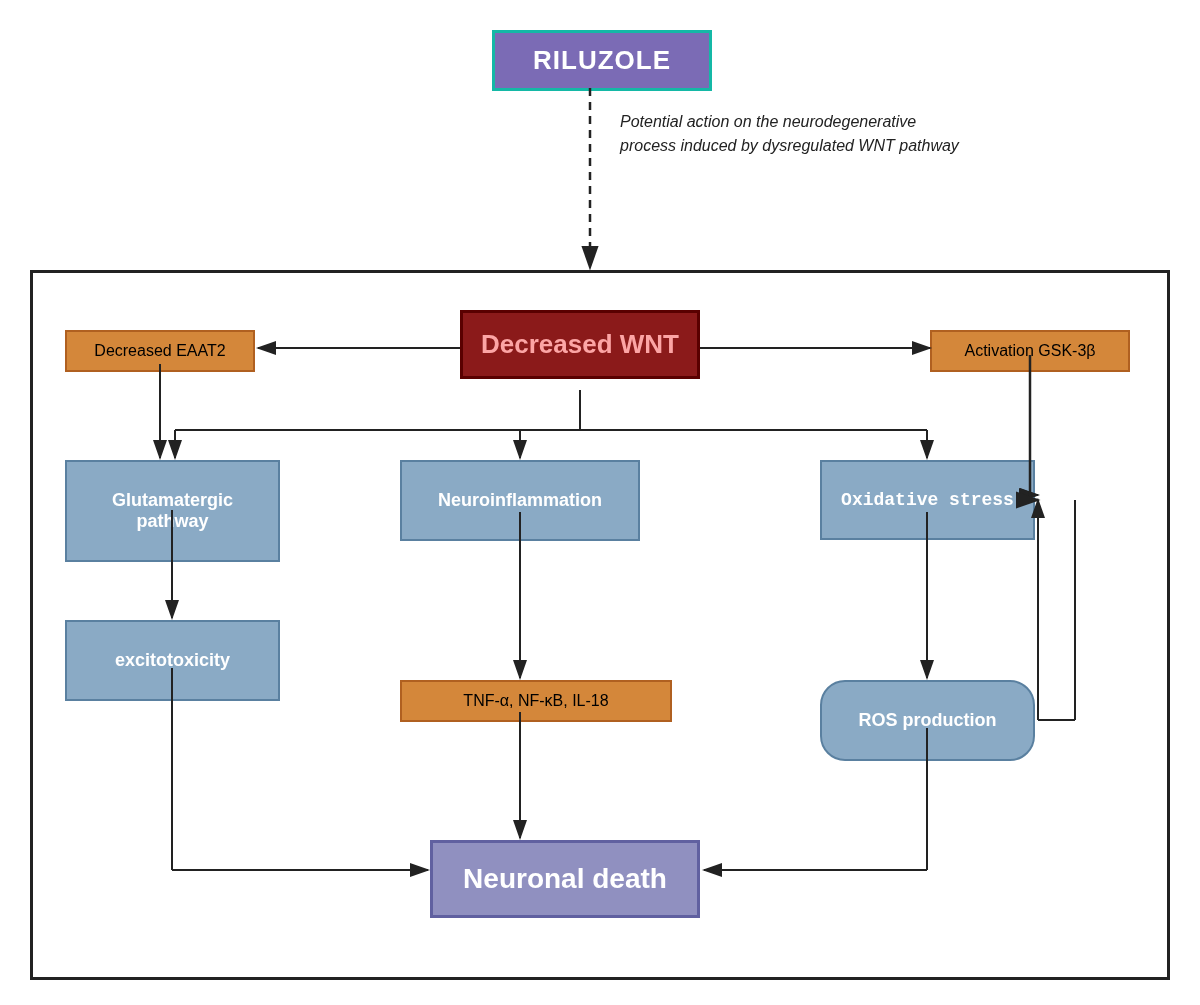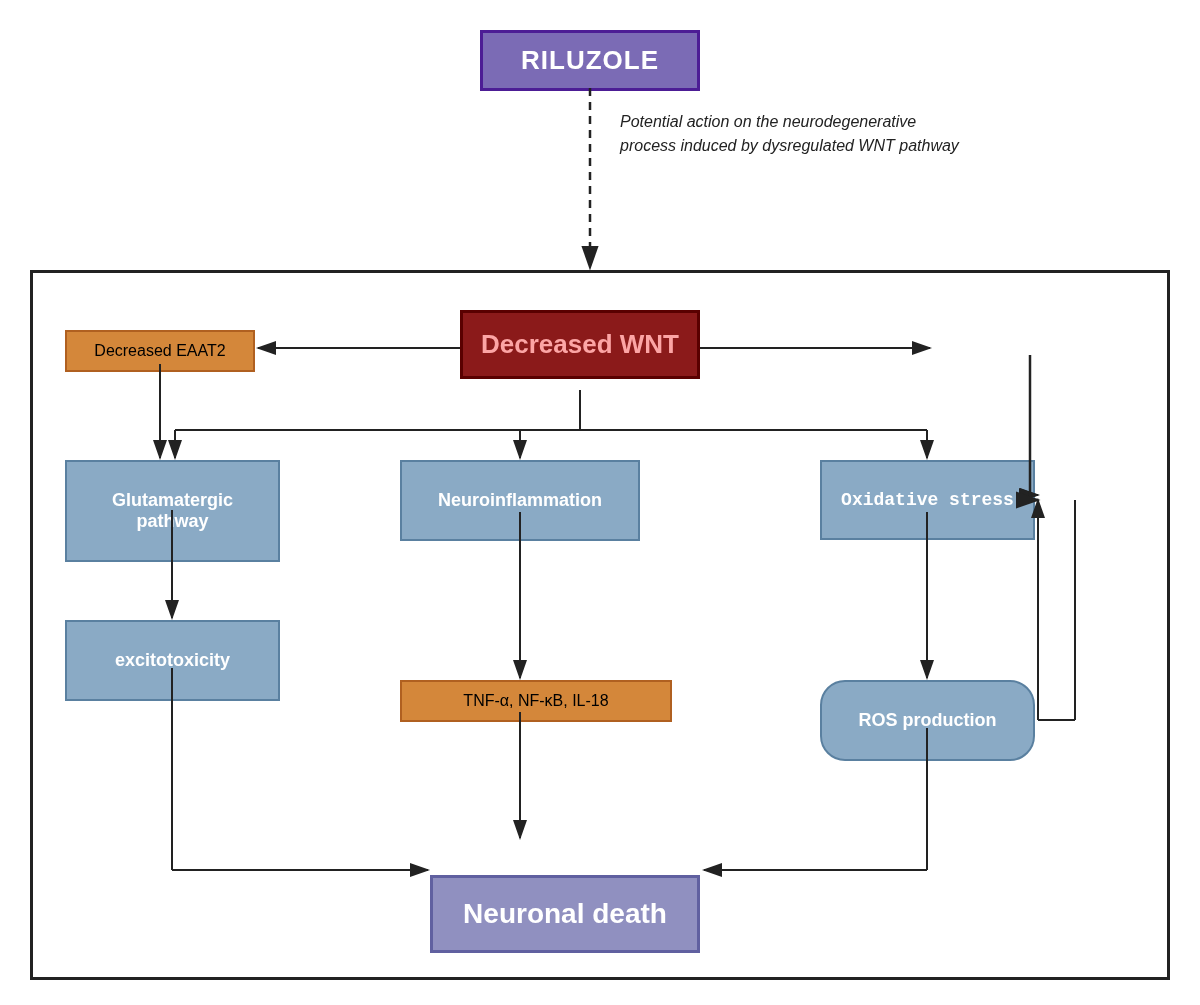--- a/index.html
+++ b/index.html
@@ -15,25 +15,25 @@
     .diagram-container {
       width: 1200px;
       height: 1005px;
       position: relative;
     }
 
     
     .riluzole-box {
       position: absolute;
       top: 30px;
-      left: 480px;
+      left: 492px;
       width: 220px;
       padding: 12px 20px;
       background: #7b6bb5;
-      border: 3px solid #4c1d95;
+      border: 3px solid #14b8a6;
       text-align: center;
       font-size: 26px;
       font-weight: bold;
       color: #fff;
       letter-spacing: 1px;
     }
 
     
     .note-text {
       position: absolute;
@@ -153,21 +153,20 @@
       top: 840px;
       left: 430px;
       width: 270px;
       padding: 20px 10px;
       background: #9090c0;
       border: 3px solid #6060a0;
       text-align: center;
       font-size: 28px;
       font-weight: bold;
       color: #fff;
-      margin-top: 35px;
     }
 
     
     .arrows-svg {
       position: absolute;
       top: 0;
       left: 0;
       width: 1200px;
       height: 1005px;
       pointer-events: none;
@@ -189,20 +188,23 @@
   <div class="main-box"></div>
 
   <div class="decreased-wnt">
     <span>Decreased WNT</span>
   </div>
 
   <div class="orange-box decreased-eaat2">
     <span>Decreased EAAT2</span>
   </div>
 
+  <div class="orange-box activation-gsk">
+    <span>Activation GSK-3β</span>
+  </div>
 
   <div class="blue-box glutamatergic">
     <span>Glutamatergic pathway</span>
   </div>
 
   <div class="blue-box neuroinflammation">
     <span>Neuroinflammation</span>
   </div>
 
   <div class="blue-box oxidative-stress">

